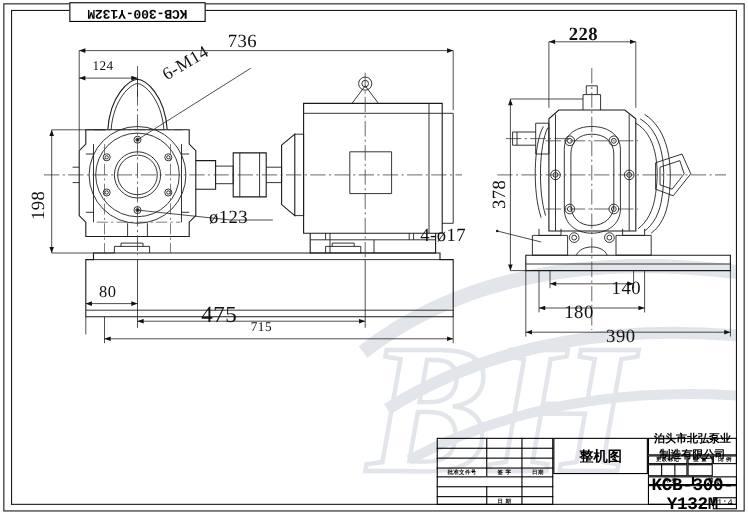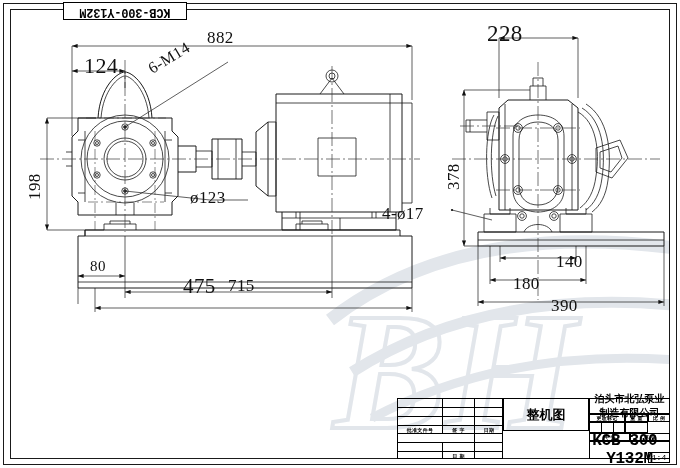--- a/index.html
+++ b/index.html
@@ -271,30 +271,30 @@
     </g>
   </svg>
 
   <div class="brd frame-outer"></div>
   <div class="brd frame-inner"></div>
 
   <div class="tagbox">
     <span>KCB-300-Y132M</span>
   </div>
 
-  <div class="dimtxt" style="left:207px;top:28px;font-size:17px;">882</div>
-  <div class="dimtxt" style="left:84px;top:53px;font-size:22px;">124</div>
+  <div class="dimtxt" style="left:207px;top:28px;font-size:17px;">736</div>
+  <div class="dimtxt" style="left:84px;top:53px;font-size:12px;">124</div>
   <div class="dimtxt" style="left:145px;top:62px;font-size:16px;transform:rotate(-31deg);transform-origin:left top;">6-M14</div>
   <div class="dimtxt" style="left:190px;top:188px;font-size:17px;">ø123</div>
   <div class="dimtxt v" style="left:25px;top:200px;font-size:17px;transform:rotate(-90deg);">198</div>
   <div class="dimtxt" style="left:90px;top:258px;font-size:15px;">80</div>
   <div class="dimtxt" style="left:183px;top:274px;font-size:21px;">475</div>
-  <div class="dimtxt" style="left:228px;top:276px;font-size:17px;">715</div>
-
-  <div class="dimtxt" style="left:487px;top:21px;font-size:23px;">228</div>
+  <div class="dimtxt" style="left:228px;top:290px;font-size:12px;">715</div>
+
+  <div class="dimtxt" style="left:517px;top:21px;font-size:17px;font-weight:bold;">228</div>
   <div class="dimtxt v" style="left:444px;top:190px;font-size:17px;transform:rotate(-90deg);">378</div>
   <div class="dimtxt" style="left:382px;top:204px;font-size:17px;">4-ø17</div>
   <div class="dimtxt" style="left:556px;top:252px;font-size:17px;">140</div>
   <div class="dimtxt" style="left:513px;top:274px;font-size:17px;">180</div>
   <div class="dimtxt" style="left:551px;top:296px;font-size:17px;">390</div>
 
   <div class="tb">
 
     <div class="cell" style="left:0;top:0;width:106px;height:61px;"></div>
 

